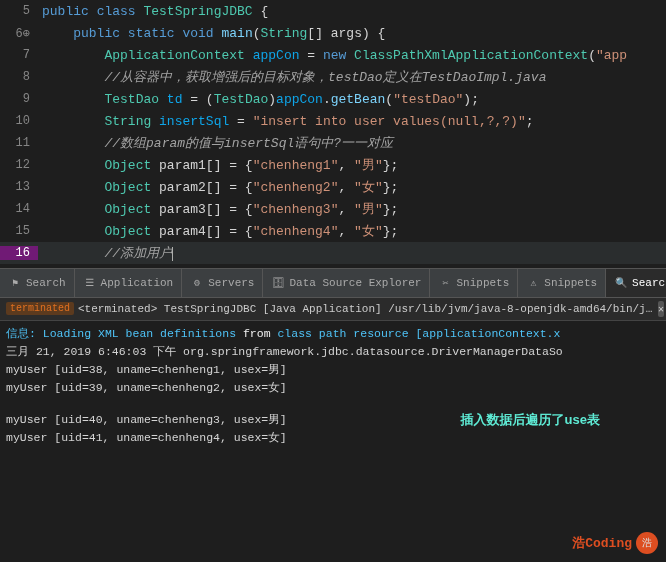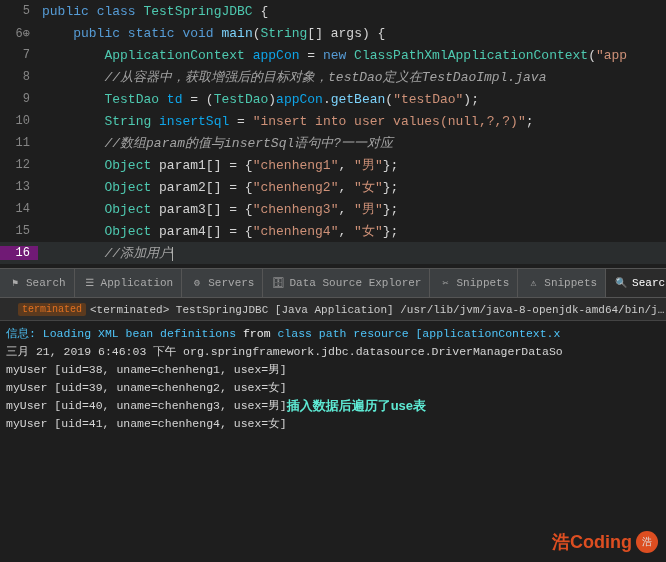--- a/index.html
+++ b/index.html
@@ -104,26 +104,26 @@
     
     .console-area {
       background: #1e1e1e;
       height: 264px;
       overflow: hidden;
       position: relative;
     }
 
     .console-header {
       background: #2b2b2b;
-      padding: 3px 18px;
+      padding: 3px 6px;
       font-size: 11px;
       color: #bbb;
       border-bottom: 1px solid #444;
       display: flex;
-      align-items: center;
+      align-items: flex-start;
       justify-content: space-between;
     }
 
     .console-header-left {
       display: flex;
       align-items: center;
       gap: 4px;
     }
 
     .terminated-badge {
@@ -168,23 +168,23 @@
       bottom: 8px;
       right: 8px;
       display: flex;
       align-items: center;
       gap: 4px;
       opacity: 0.85;
     }
 
     .watermark-text {
       color: #ff5722;
-      font-size: 18px;
+      font-size: 13px;
       font-weight: bold;
-      font-family: Liberation Sans, sans-serif;
+      font-family: Liberation Mono, monospace;
       margin-left: 13px;
     }
 
     .watermark-icon {
       width: 22px;
       height: 22px;
       background: #ff5722;
       border-radius: 50%;
       display: flex;
       align-items: center;
@@ -334,21 +334,21 @@
     </div>
     <div class="console-line cl-normal">
       三月 21, 2019 6:46:03 下午 org.springframework.jdbc.datasource.DriverManagerDataSo
     </div>
     <div class="console-line cl-normal">
       myUser [uid=38, uname=chenheng1, usex=男]
     </div>
     <div class="console-line cl-normal">
       myUser [uid=39, uname=chenheng2, usex=女]
     </div>
-    <div class="console-line cl-normal" style="display:flex; align-items:center; justify-content:flex-start;">
+    <div class="console-line cl-normal" style="display:flex; align-items:center; justify-content:space-between;margin-top:14px;">
       <span>myUser [uid=40, uname=chenheng3, usex=男]</span>
       <span style="color:#5eead4; font-size:13px; font-weight:bold; font-family:sans-serif; margin-right: 60px;">插入数据后遍历了use表</span>
     </div>
     <div class="console-line cl-normal">
       myUser [uid=41, uname=chenheng4, usex=女]
     </div>
 
   </div>
 
   <div class="watermark">

